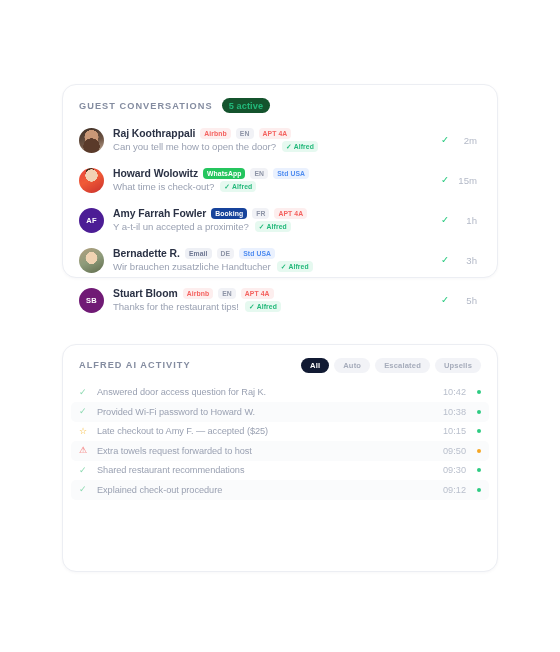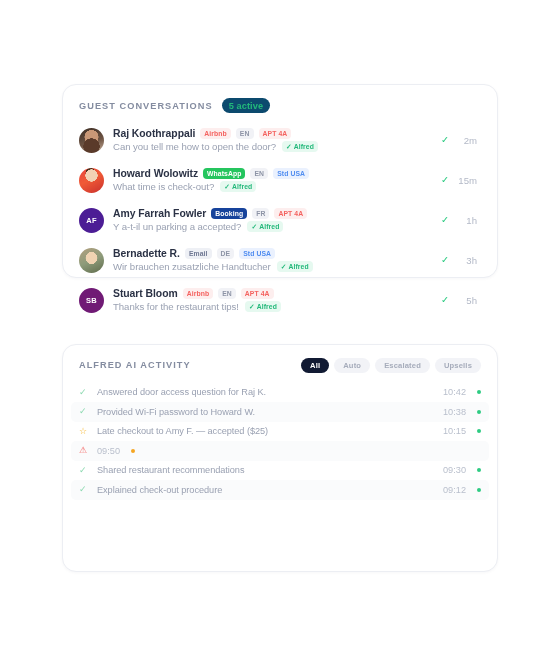--- a/index.html
+++ b/index.html
@@ -50,21 +50,21 @@
     letter-spacing: 1.05px;
     color: #848ca0;
     text-transform: uppercase;
     white-space: nowrap;
   }
   .pill-active {
     margin-left: 9px;
     font-size: 9.2px;
     font-weight: 700;
     color: #22b87a;
-    background: #0c4a6e;
+    background: #14532d;
     border-radius: 9px;
     padding: 2.5px 7px;
     letter-spacing: 0.1px;
     white-space: nowrap;
   }
 
   
   .conv-list {
     margin-top: 9px;
     padding: 0 6px;
@@ -316,21 +316,21 @@
             <span>AF</span>
           </div>
           <div class="conv-body">
             <div class="conv-line1">
               <span class="guest-name">Amy Farrah Fowler</span>
               <span class="tag booking">Booking</span>
               <span class="tag lang">FR</span>
               <span class="tag unit">APT 4A</span>
             </div>
             <div class="conv-line2">
-              <span class="conv-msg">Y a-t-il un parking a accepted?</span>
+              <span class="conv-msg">Y a-t-il un accepted a proximite?</span>
               <span class="alfred-chip"><span class="ck">✓</span><span>Alfred</span></span>
             </div>
           </div>
           <div class="conv-meta">
             <span class="meta-check">✓</span>
             <span class="meta-time">1h</span>
           </div>
         </div>
         <div class="conv-row">
           <div class="avatar photo-c"></div>
@@ -405,20 +405,21 @@
         <div class="act-row">
           <span class="act-icon star">☆</span>
           <span class="act-text">Late checkout to Amy F. — accepted ($25)</span>
           <span class="act-right">
             <span class="act-time">10:15</span>
             <span class="dot green"></span>
           </span>
         </div>
         <div class="act-row alt">
           <span class="act-icon warn">⚠</span>
+          <span class="act-text">Extra towels request forwarded to host</span>
           <span class="act-right">
             <span class="act-time">09:50</span>
             <span class="dot orange"></span>
           </span>
         </div>
         <div class="act-row">
           <span class="act-icon ok">✓</span>
           <span class="act-text">Shared restaurant recommendations</span>
           <span class="act-right">
             <span class="act-time">09:30</span>

